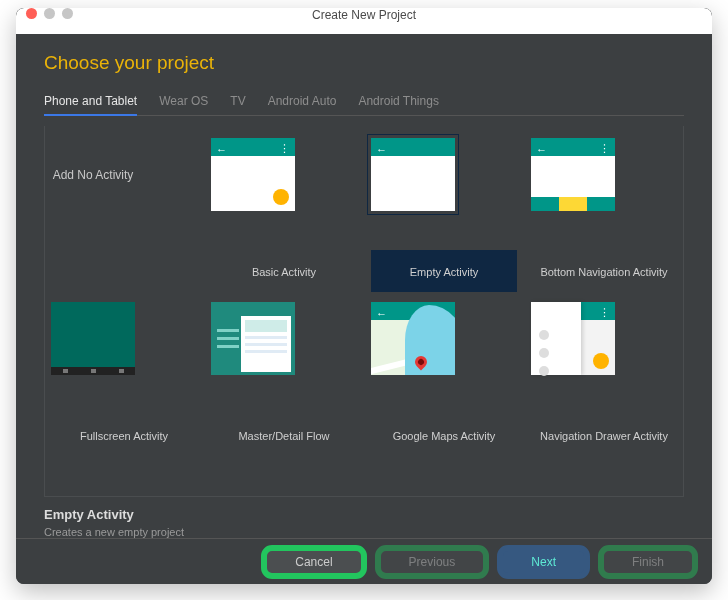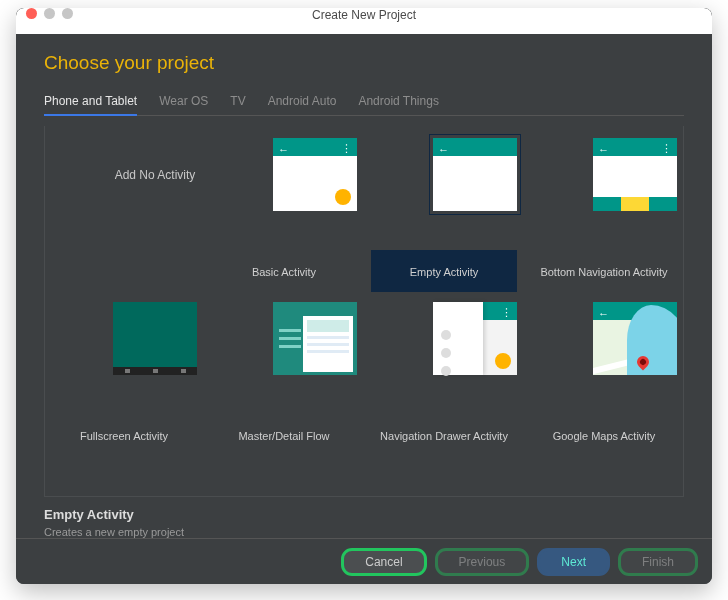--- a/index.html
+++ b/index.html
@@ -90,21 +90,21 @@
     gap: 4px 14px;
     overflow: hidden;
     border: 1px solid #4a4d4f;
     border-top: none;
     padding: 6px 6px 0;
     align-content: start;
   }
   .cell {
     display: flex;
     flex-direction: column;
-    align-items: flex-end;
+    align-items: flex-start;
     cursor: pointer;
     gap: 39px;
   }
   .thumb {
     width: 84px;
     height: 120px;
     margin-top: 6px;
     position: relative;
   }
   .cell.selected .caption-box {
@@ -227,23 +227,23 @@
     border-top: 1px solid #555;
     display:flex;
     align-items:center;
     justify-content:flex-end;
     gap:8px;
     padding: 0 14px;
     background:#3c3f41;
   }
   .btn{
     font-size:12px;
-    padding:4px 21px;
+    padding:4px 28px;
     border-radius:11px;
-    border:3px solid #22c55e;
+    border:6px solid #22c55e;
     background:#4b4e50;
     color:#ccc;
     cursor:pointer;
   }
   .btn.disabled{opacity:.45;cursor:default;}
   .btn.primary{background:#365880;border-color:#365880;color:#5eead4;}
 </style>
 </head>
 <body>
 
@@ -348,48 +348,48 @@
                 <div class="md-line"></div>
                 <div class="md-line"></div>
               </div>
           </div>
         </div>
         <div class="caption-box"><span class="caption">Master/Detail Flow</span></div>
       </div>
 
       <div class="cell">
         <div class="thumb">
+          <div class="gm-thumb">
+            <div class="appbar">
+                <span class="arrow-back"></span>
+              </div>
+            <div class="gm-road"></div>
+            <div class="gm-water"></div>
+            <div class="gm-pin"></div>
+          </div>
+        </div>
+        <div class="caption-box"><span class="caption">Google Maps Activity</span></div>
+      </div>
+
+      <div class="cell">
+        <div class="thumb">
           <div class="nd-thumb">
             <div class="appbar">
                 <span></span>
                 <span class="overflow-dots"></span>
               </div>
             <div class="nd-drawer">
                 <div class="dot"></div>
                 <div class="dot"></div>
                 <div class="dot"></div>
               </div>
             <div class="fab"></div>
           </div>
         </div>
         <div class="caption-box"><span class="caption">Navigation Drawer Activity</span></div>
-      </div>
-
-      <div class="cell">
-        <div class="thumb">
-          <div class="gm-thumb">
-            <div class="appbar">
-                <span class="arrow-back"></span>
-              </div>
-            <div class="gm-road"></div>
-            <div class="gm-water"></div>
-            <div class="gm-pin"></div>
-          </div>
-        </div>
-        <div class="caption-box"><span class="caption">Google Maps Activity</span></div>
       </div>
 
     </div>
 
     <div class="detail">
       <h2>Empty Activity</h2>
       <p>Creates a new empty project</p>
     </div>
   </div>
 

